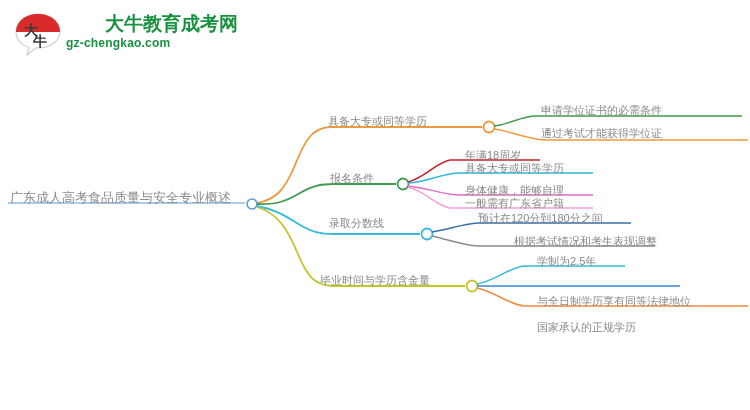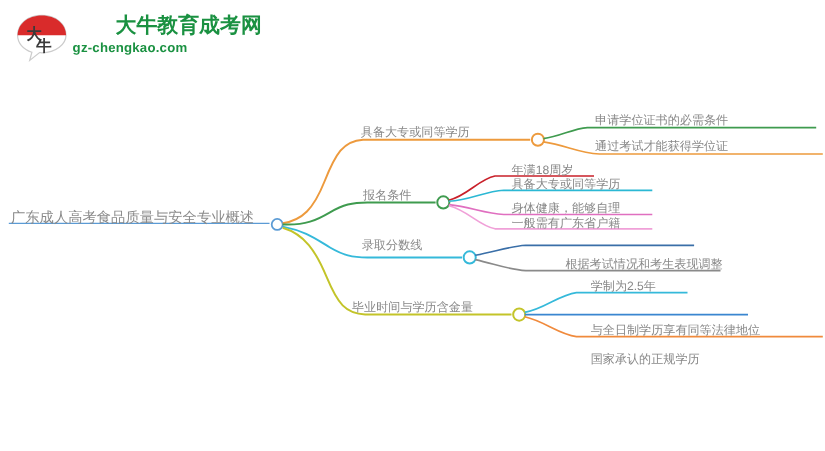--- a/index.html
+++ b/index.html
@@ -137,20 +137,21 @@
   <div class="node-label" style="left:541px; top:103px;">申请学位证书的必需条件</div>
   <div class="node-label" style="left:541px; top:126px;">通过考试才能获得学位证</div>
 
   <div class="node-label" style="left:330px; top:171px;">报名条件</div>
   <div class="node-label" style="left:465px; top:148px;">年满18周岁</div>
   <div class="node-label" style="left:465px; top:161px;">具备大专或同等学历</div>
   <div class="node-label" style="left:465px; top:183px;">身体健康，能够自理</div>
   <div class="node-label" style="left:465px; top:196px;text-align:center;">一般需有广东省户籍</div>
 
   <div class="node-label" style="left:329px; top:216px;">录取分数线</div>
+  <div class="node-label" style="left:478px; top:211px;">预计在120分到180分之间</div>
   <div class="node-label" style="left:478px; top:234px;margin-left:36px;">根据考试情况和考生表现调整</div>
 
   <div class="node-label" style="left:320px; top:273px;">毕业时间与学历含金量</div>
   <div class="node-label" style="left:537px; top:254px;">学制为2.5年</div>
   <div class="node-label" style="left:537px; top:274px;margin-top:46px;">国家承认的正规学历</div>
   <div class="node-label" style="left:537px; top:294px;">与全日制学历享有同等法律地位</div>
 
 </div>
 
 </body></html>

